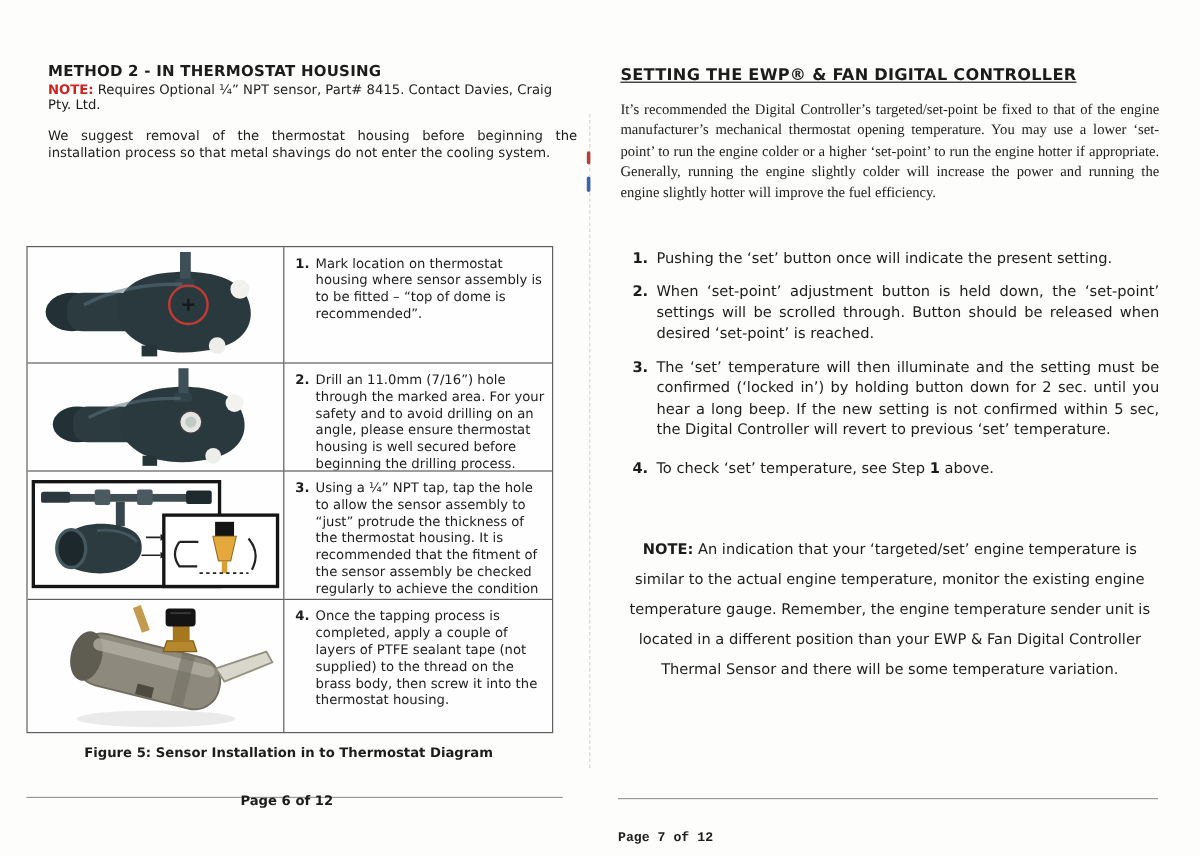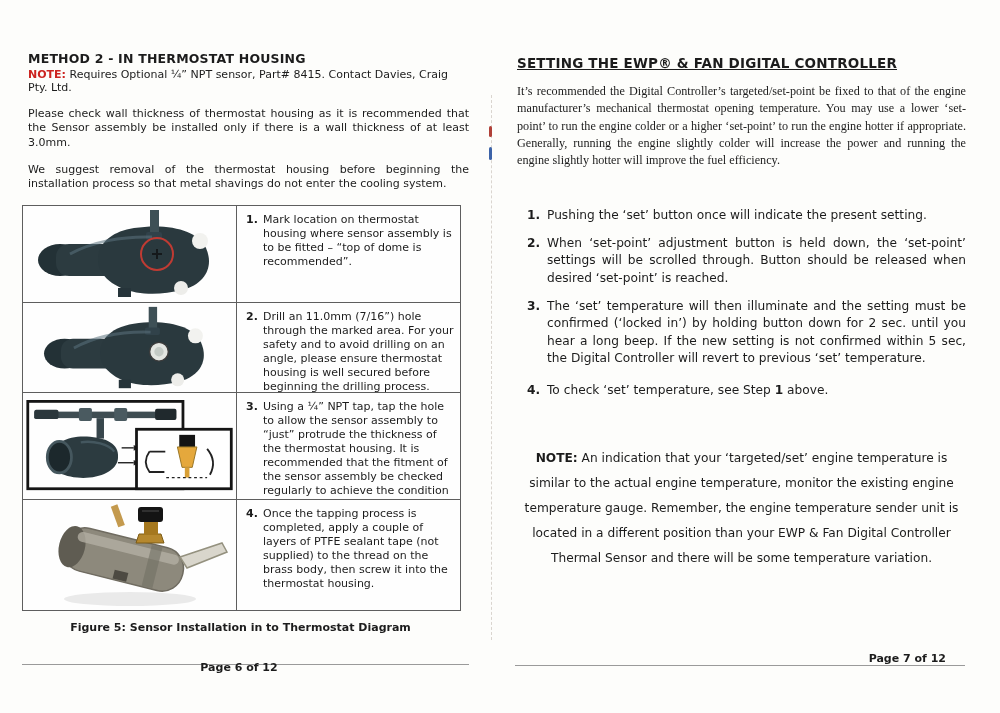--- a/index.html
+++ b/index.html
@@ -5,21 +5,21 @@
   html,body{margin:0;padding:0;}
   body{
     width:1000px;height:713px;position:relative;overflow:hidden;
     background:#fdfdfb;
     font-family:"DejaVu Sans","Liberation Sans",sans-serif;
     color:#1c1c1c;
   }
   .abs{position:absolute;}
 
   
-  #lp-text{left:28px;top:51px;width:441px;}
+  #lp-text{left:40px;top:51px;width:441px;}
   .lp-head{font-size:12.5px;font-weight:bold;letter-spacing:.2px;margin:0;}
   .lp-note{font-size:11px;margin:2px 0 0 0;}
   .lp-note b{color:#cc2420;}
   .lp-para{font-size:11px;line-height:1.3;text-align:justify;margin:13px 0 0 0;}
   .lp-underline{text-decoration:underline;margin-top:11px;}
 
   
   #fig-table{
     left:22px;top:205px;width:437px;
     border:1px solid #5e5e5e;background:#fefefe;
@@ -43,34 +43,33 @@
   #rp-text{left:517px;top:55px;width:449px;}
   .rp-head{font-size:13.5px;font-weight:bold;text-decoration:underline;letter-spacing:.2px;margin:0 0 12px 0;}
   .rp-para{font-size:12.2px;line-height:1.42;text-align:justify;margin:0 0 11px 0;font-family:Liberation Serif, serif;}
   .rp-list{margin:37px 0 0 0;padding:0;list-style:none;}
   .rp-item{position:relative;padding-left:30px;font-size:12.2px;line-height:1.42;text-align:justify;margin:0 0 11px 0;}
   .rp-item .n{position:absolute;left:10px;top:0;font-weight:bold;}
   .rp-item.last{margin-top:15px;}
   .rp-note{font-size:12.2px;line-height:2.06;text-align:center;margin:46px 0 0 0;}
 
   #rp-footer-line{left:515px;top:665px;width:450px;border-top:1.5px solid #9a9a9a;height:0;}
-  #rp-footer{left:515px;top:652px;width:431px;text-align:right;font-weight:bold;font-size:11px;}
+  #rp-footer{left:515px;top:693px;width:431px;text-align:left;font-weight:bold;font-size:11px;font-family:Liberation Mono, monospace;}
 
   
   #gutter-line{left:491px;top:95px;height:545px;width:0;border-left:1px dashed #d4cfc8;opacity:.85;}
   #gutter-mark-red{left:489px;top:126px;width:3px;height:11px;background:#b04038;border-radius:2px;}
   #gutter-mark-blue{left:489px;top:147px;width:3px;height:13px;background:#3d63a8;border-radius:2px;}
 </style>
 </head>
 <body>
 
 <div class="abs" id="lp-text">
   <h1 class="lp-head">METHOD 2 - IN THERMOSTAT HOUSING</h1>
   <p class="lp-note"><b>NOTE:</b> <span>Requires Optional ¼” NPT sensor, Part# 8415. Contact Davies, Craig Pty. Ltd.</span></p>
-  <p class="lp-para">Please check wall thickness of thermostat housing as it is recommended that the Sensor assembly be installed only if there is a wall thickness of at least 3.0mm.</p>
   <p class="lp-para">We suggest removal of the thermostat housing before beginning the installation process so that metal shavings do not enter the cooling system.</p>
 </div>
 
 <div class="abs" id="fig-table">
 
   <div class="fcell img r0">
     <svg width="200" height="92" viewBox="0 0 200 92">
       <ellipse cx="30" cy="52" rx="22" ry="16" fill="#233136"></ellipse>
       <rect x="26" y="36" width="62" height="32" rx="13" fill="#2c3b40"></rect>
       <path d="M70,62 C62,40 78,24 104,20 C138,15 168,22 176,40 C184,58 176,76 152,82 C120,90 84,86 70,62 Z" fill="#2a393e"></path>

